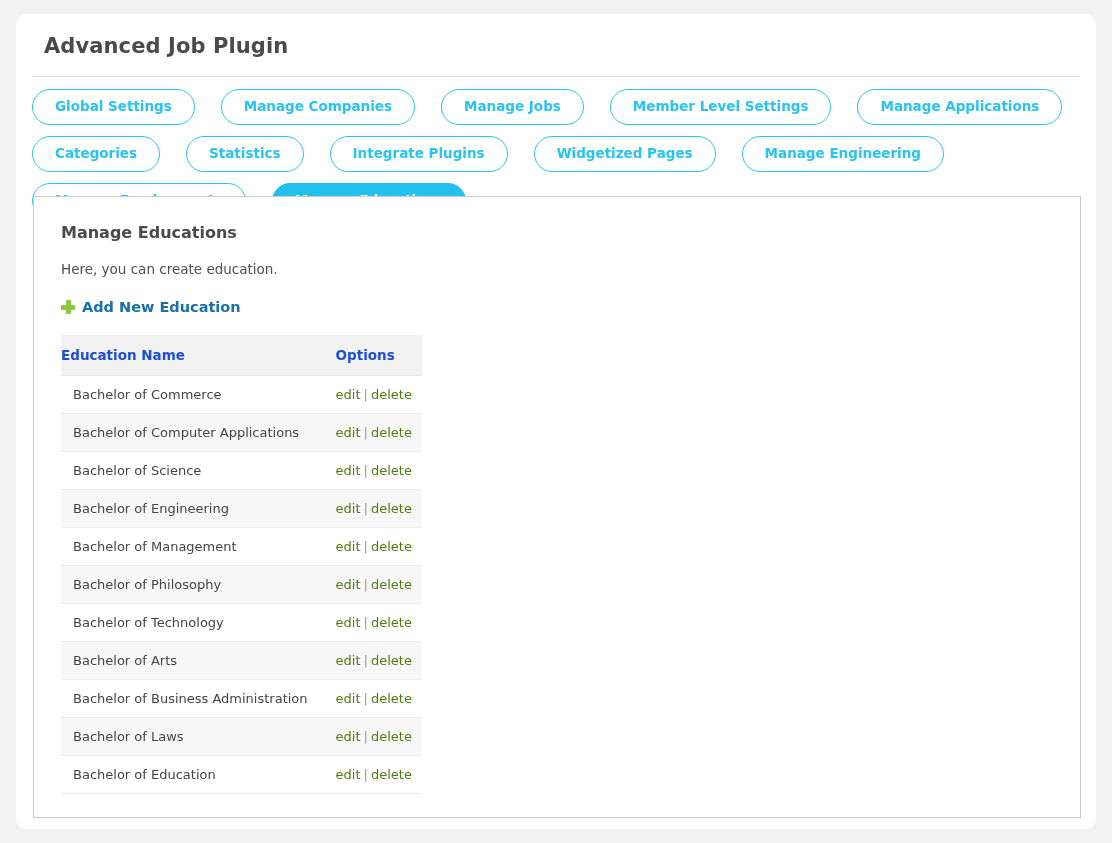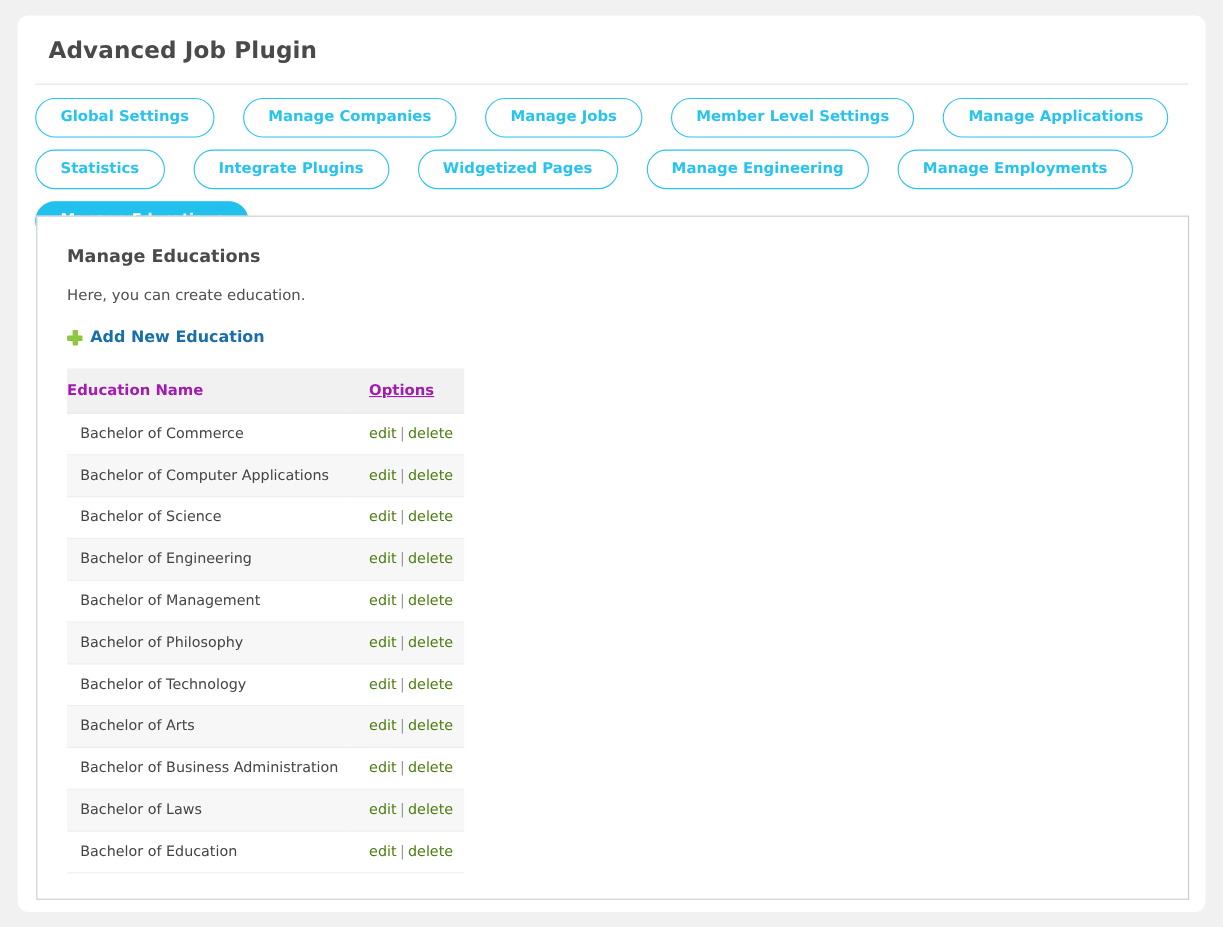--- a/index.html
+++ b/index.html
@@ -114,27 +114,27 @@
   }
   .edu-table {
     margin-top: 17px;
     width: 312px;
     border-collapse: collapse;
     font-size: 13px;
   }
   .edu-table th {
     background: #f1f1f1;
     text-align: left;
-    color: #a21caf;
+    color: #1d4ed8;
     font-weight: bold;
     font-size: 13.5px;
     padding: 12px 10px 12px 0;
     border-bottom: 1px solid #e6e6e6;
   }
-  .edu-table th.col-options { padding-left: 18px; text-decoration: underline; }
+  .edu-table th.col-options { padding-left: 18px; }
   .edu-table td {
     padding: 11px 10px 11px 12px;
     color: #444444;
     border-bottom: 1px solid #ededed;
     white-space: nowrap;
   }
   .edu-table tbody tr:nth-child(even) { background: #f7f7f7; }
   .edu-table td.col-options {
     padding-left: 18px;
     text-align: right;
@@ -155,20 +155,21 @@
 
   <h1 class="page-title">Advanced Job Plugin</h1>
   <div class="title-rule"></div>
 
   <nav class="tabs" id="tab-bar">
       <button class="tab">Global Settings</button>
       <button class="tab">Manage Companies</button>
       <button class="tab">Manage Jobs</button>
       <button class="tab">Member Level Settings</button>
       <button class="tab">Manage Applications</button>
+      <button class="tab">Categories</button>
       <button class="tab">Statistics</button>
       <button class="tab">Integrate Plugins</button>
       <button class="tab">Widgetized Pages</button>
       <button class="tab">Manage Engineering</button>
       <button class="tab">Manage Employments</button>
       <button class="tab active">Manage Educations</button>
     </nav>
 
   <div class="content-panel">
     <div class="panel-inner">

